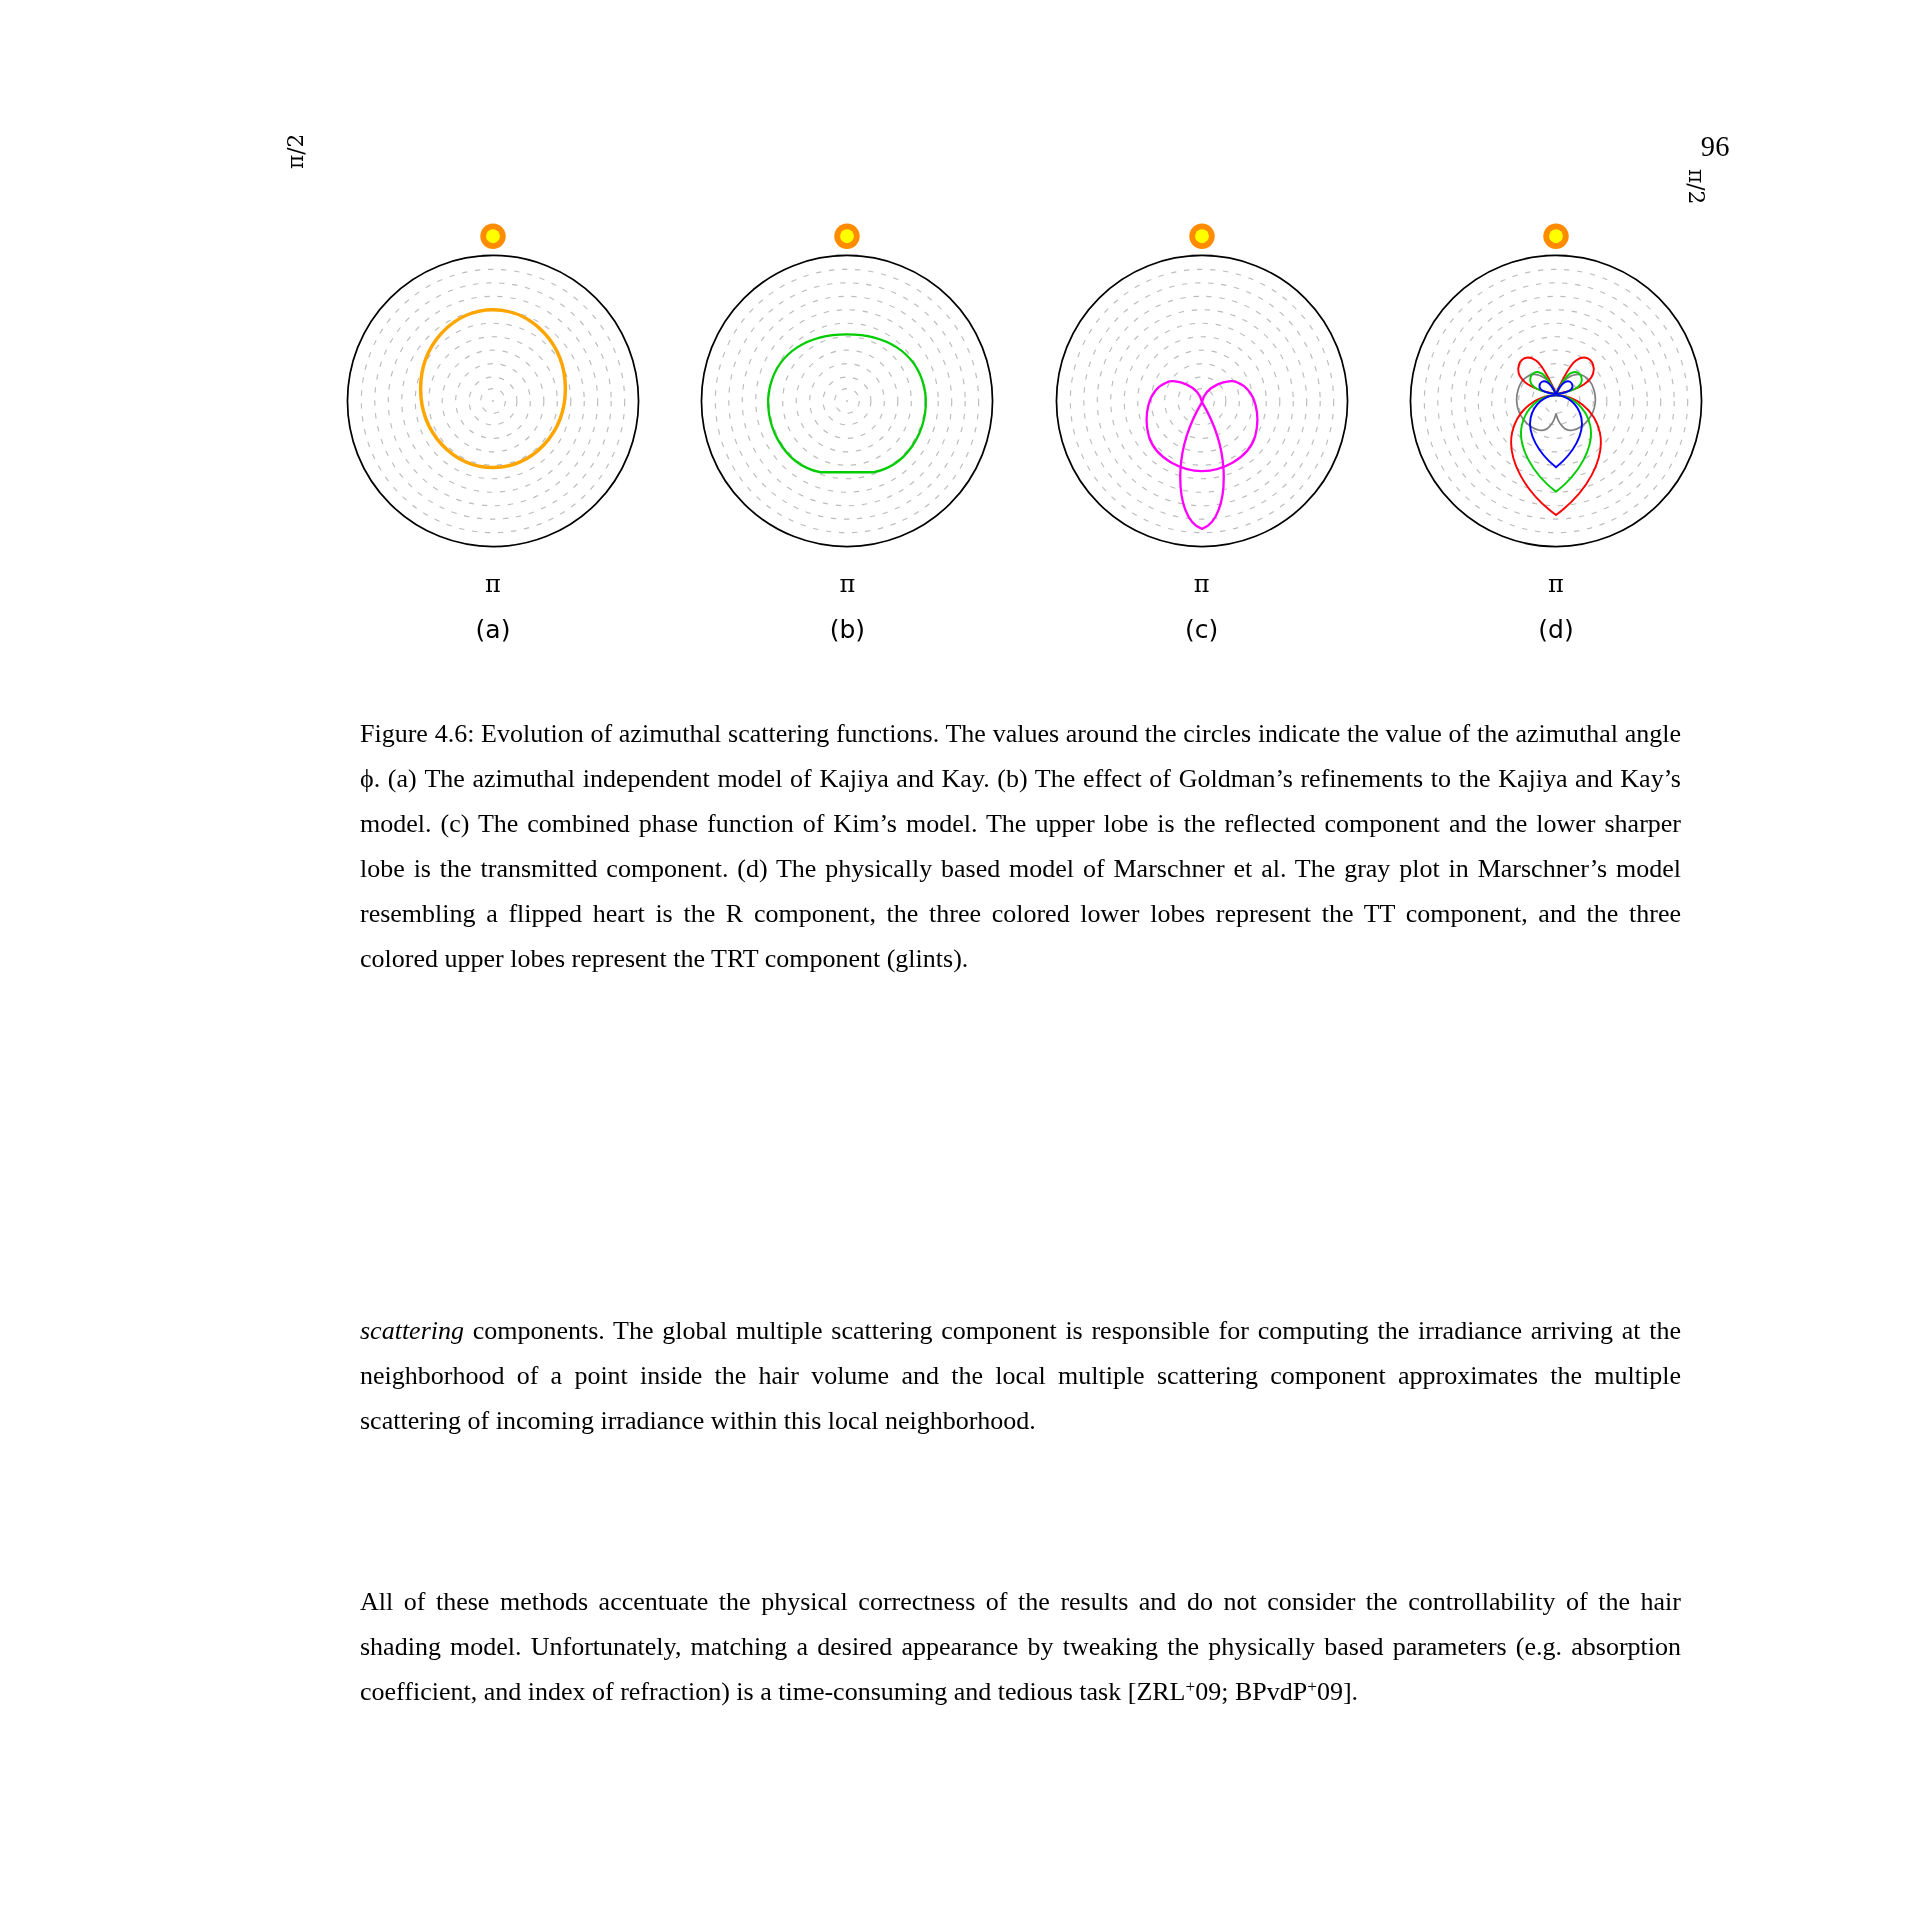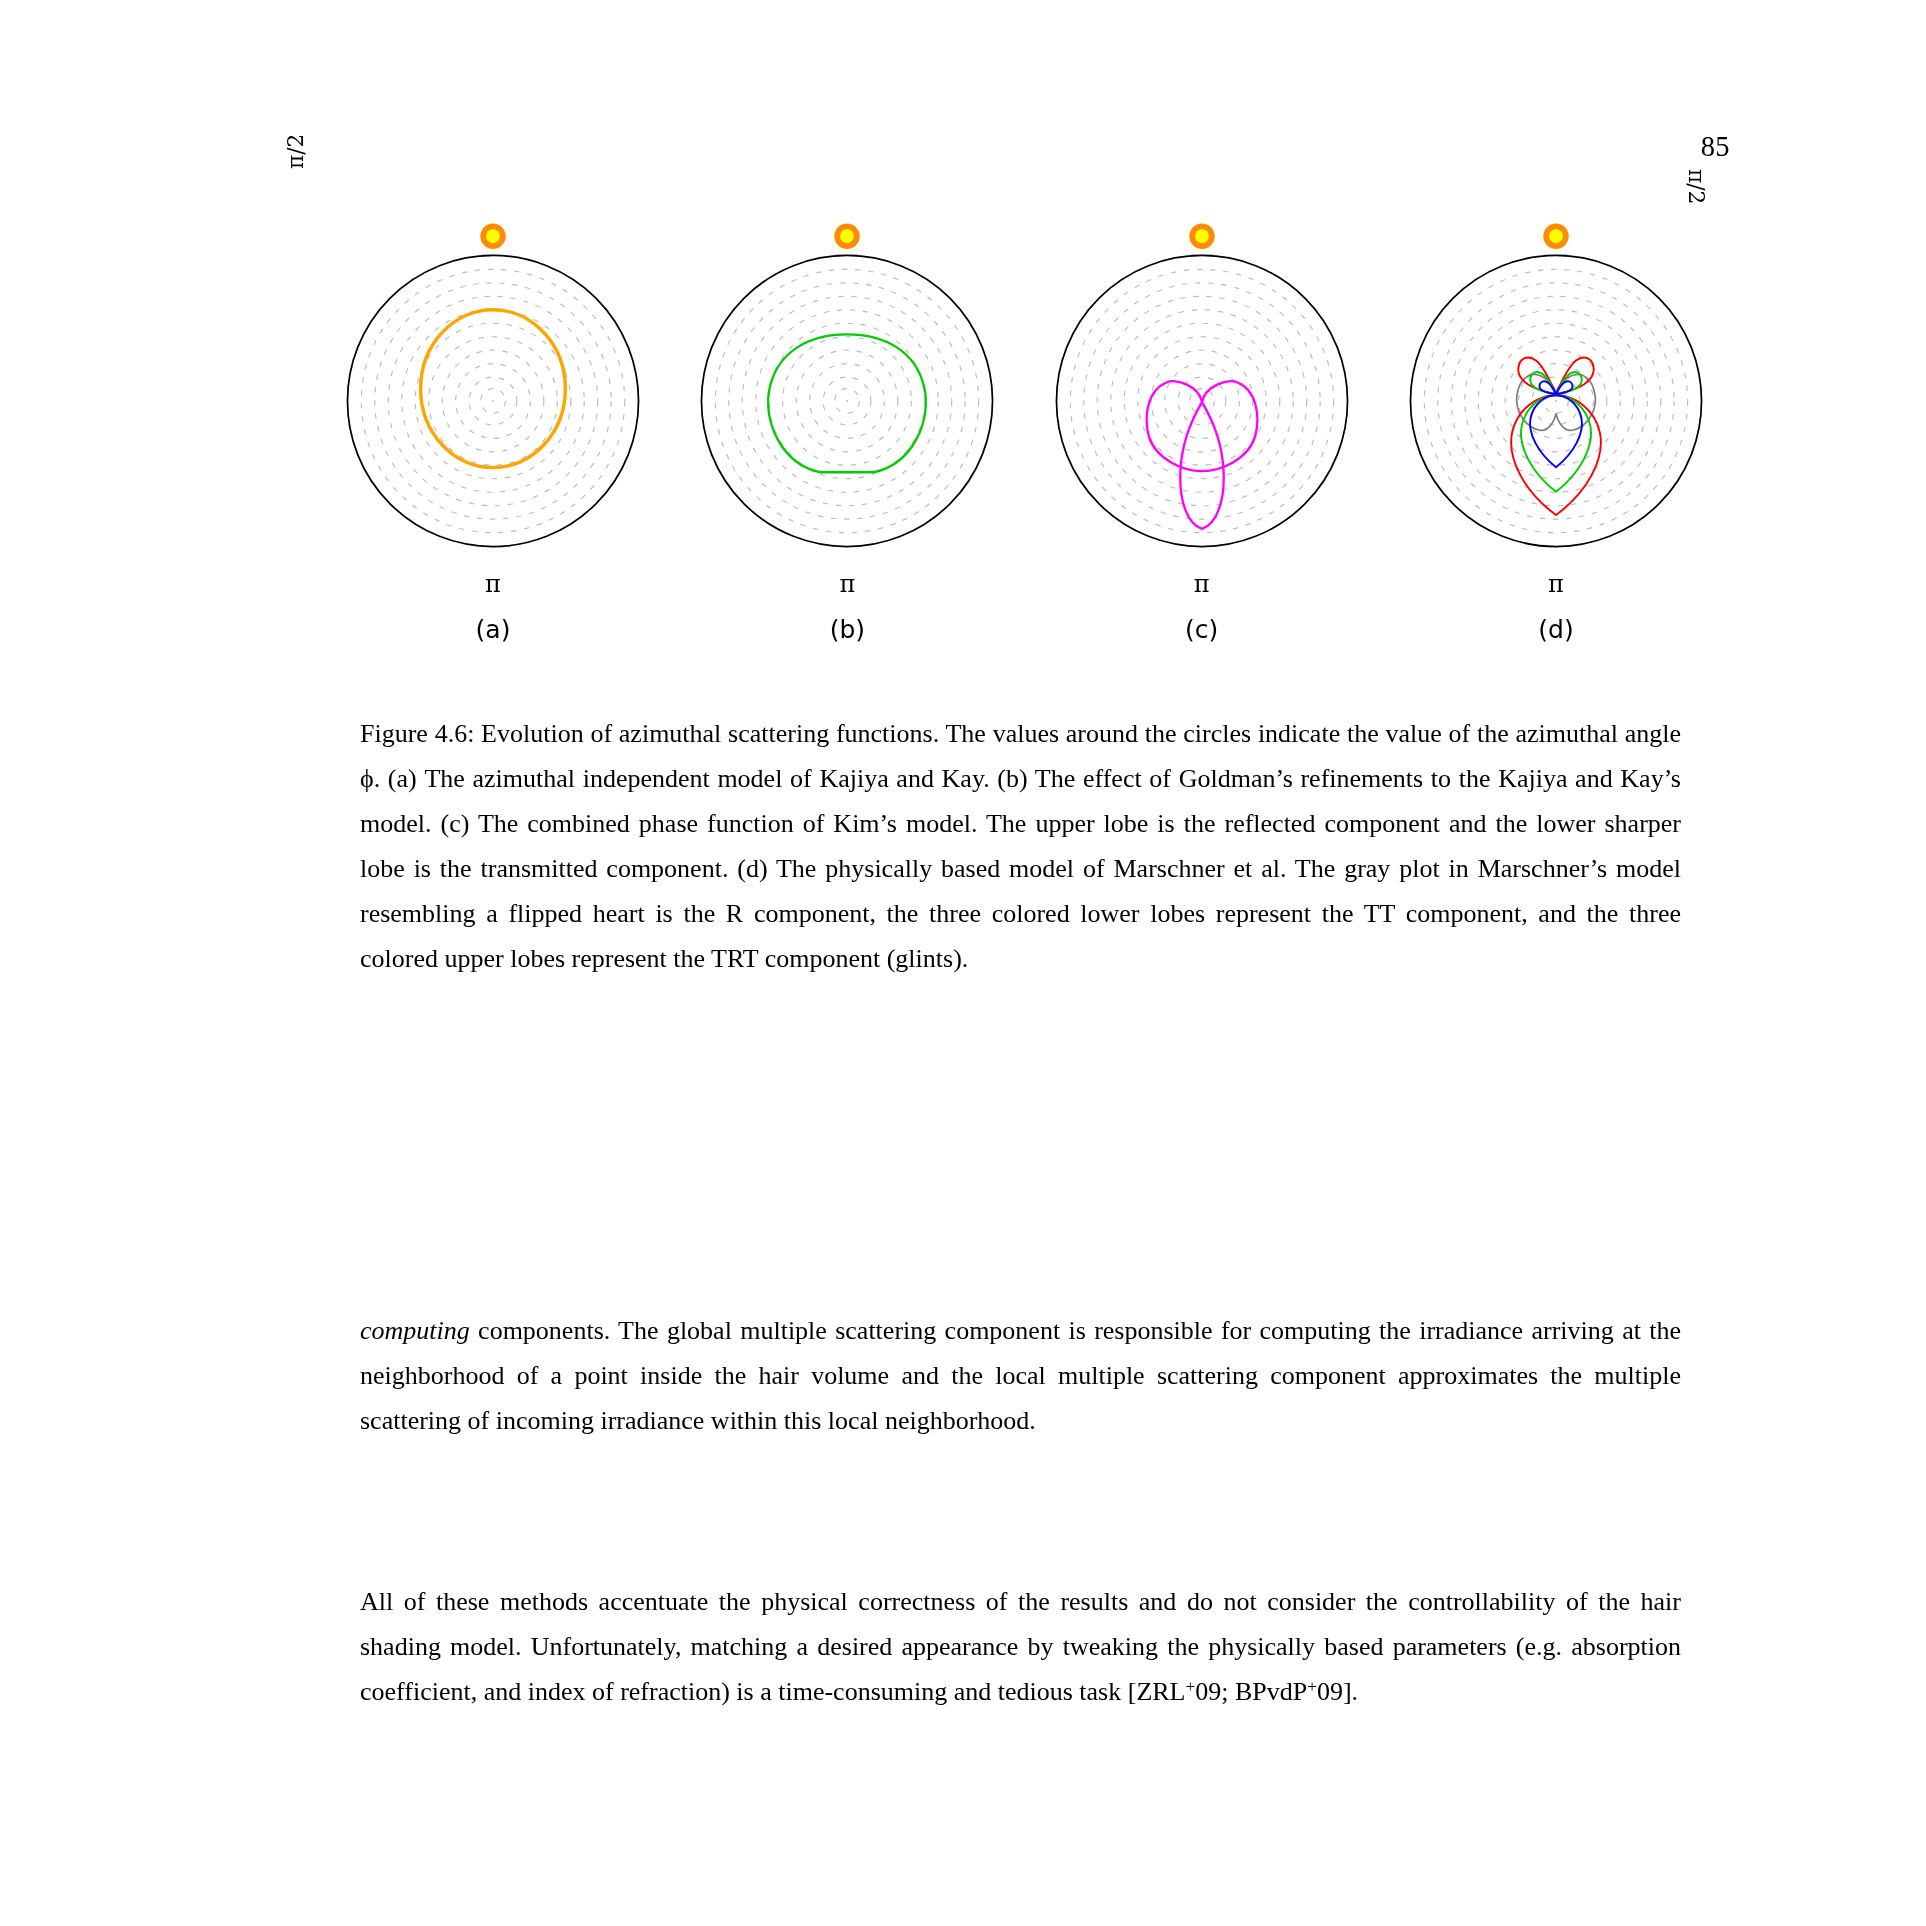--- a/index.html
+++ b/index.html
@@ -138,21 +138,21 @@
     font-size: 0.66em;
     vertical-align: 0.46em;
     line-height: 0;
   }
 </style>
 </head>
 <body>
 
 <div class="page">
 
-  <div class="folio">85</div>
+  <div class="folio">96</div>
 
   <div class="figure">
 
     <div class="panels">
 
       <div class="panel">
         <svg class="panel-svg" viewBox="0 0 800 960">
 
           <g>
             <circle cx="400" cy="52" r="33" fill="#FF8C00"></circle>
@@ -330,20 +330,20 @@
       </div>
 
     </div>
   </div>
 
   <div class="half-pi left">π/2</div>
   <div class="half-pi right">π/2</div>
 
   <div class="caption"><span class="lead">Figure 4.6</span><span>: Evolution of azimuthal scattering functions.  The values around the circles indicate the value of the azimuthal angle ϕ.  (a) The azimuthal independent model of Kajiya and Kay.  (b) The effect of Goldman’s refinements to the Kajiya and Kay’s model.  (c) The combined phase function of Kim’s model.  The upper lobe is the reflected component and the lower sharper lobe is the transmitted component.  (d) The physically based model of Marschner et al.  The gray plot in Marschner’s model resembling a flipped heart is the R component, the three colored lower lobes represent the TT component, and the three colored upper lobes represent the TRT component (glints).</span></div>
 
-  <div class="body-block p1"><span class="ital">computing</span><span> components.  The global multiple scattering component is responsible for computing the irradiance arriving at the neighborhood of a point inside the hair volume and the local multiple scattering component approximates the multiple scattering of incoming irradiance within this local neighborhood.</span></div>
+  <div class="body-block p1"><span class="ital">scattering</span><span> components.  The global multiple scattering component is responsible for computing the irradiance arriving at the neighborhood of a point inside the hair volume and the local multiple scattering component approximates the multiple scattering of incoming irradiance within this local neighborhood.</span></div>
 
   <div class="body-block p2"><span>All of these methods accentuate the physical correctness of the results and do not consider the controllability of the hair shading model.  Unfortunately, matching a desired appearance by tweaking the physically based parameters (e.g. absorption coefficient, and index of refraction) is a time-consuming and tedious task [ZRL</span><sup class="plus">+</sup><span>09; BPvdP</span><sup class="plus">+</sup><span>09].</span></div>
 
   <div class="body-block p3"></div>
 
 </div>
 
 
 </body></html>

